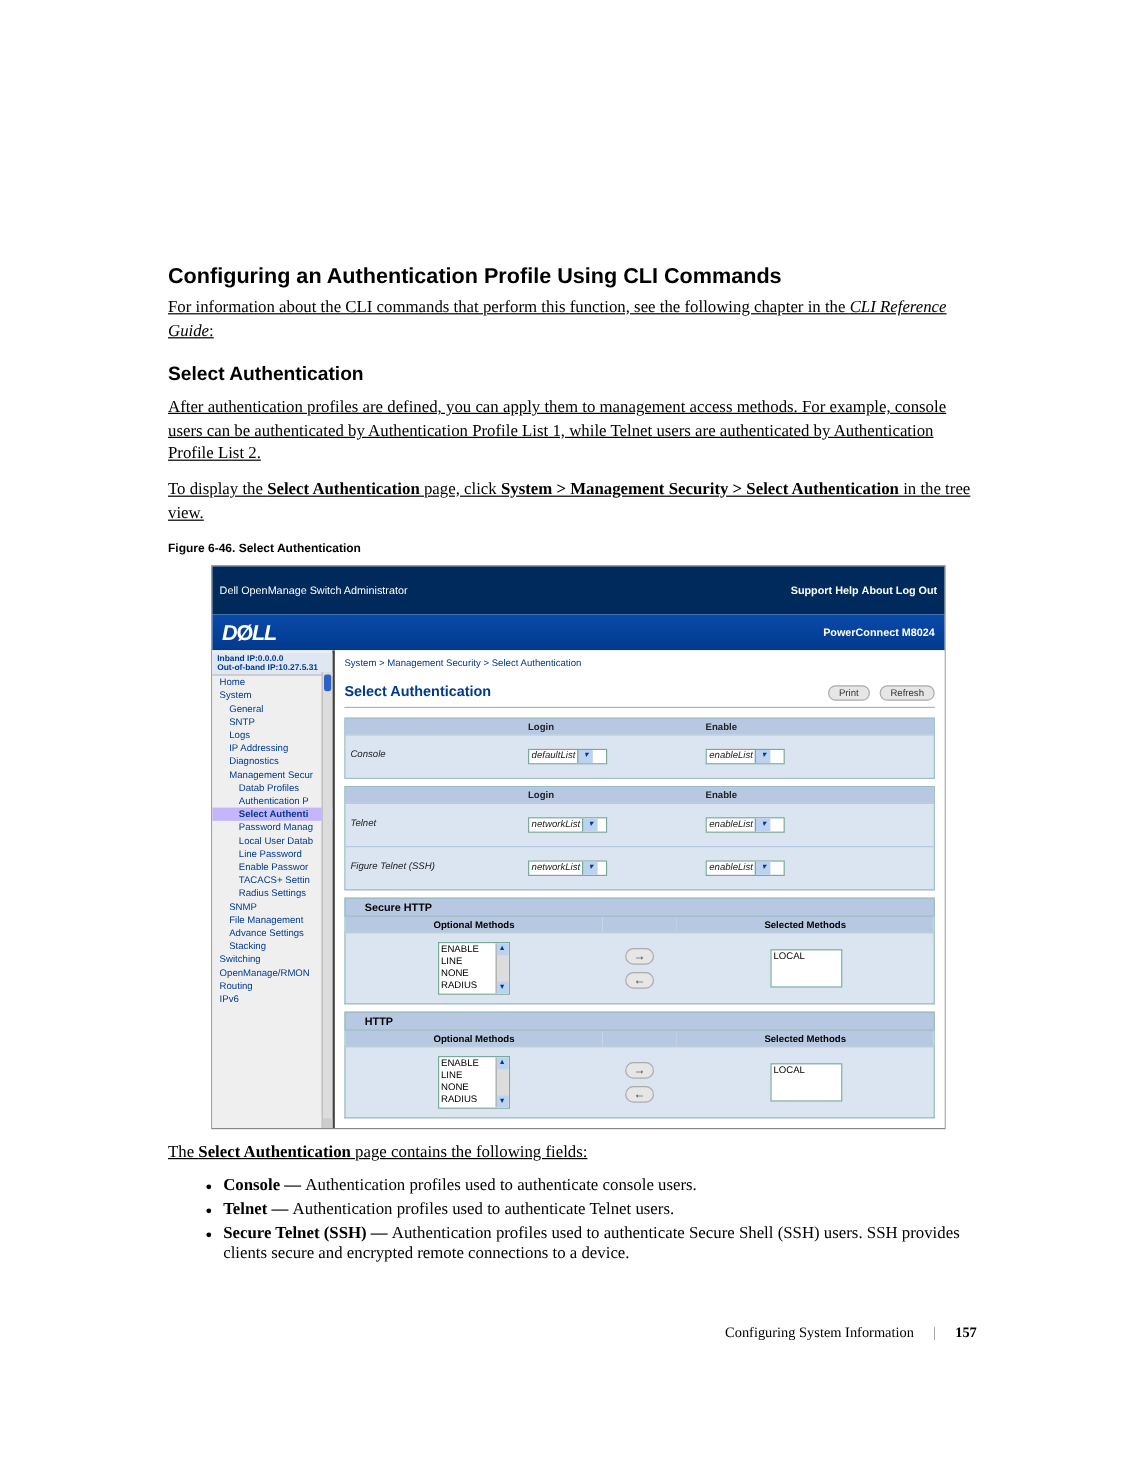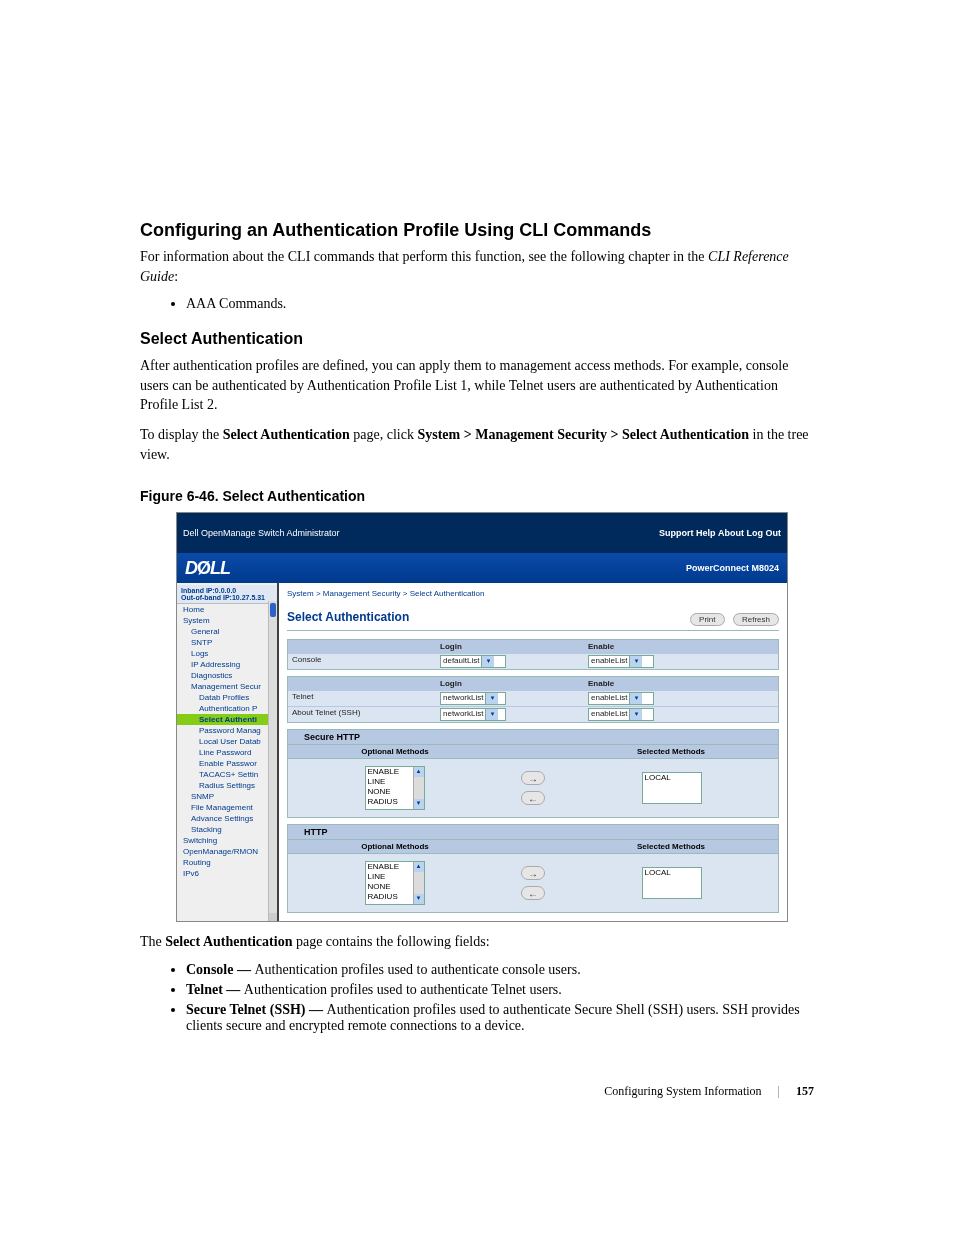--- a/index.html
+++ b/index.html
@@ -18,38 +18,39 @@
   h4.subhead {
     font-family: Arial, Helvetica, sans-serif;
     font-weight: bold;
     font-size: 18px;
     margin: 0 0 6px 0;
   }
   p.body {
     font-size: 14px;
     line-height: 1.4;
     margin: 0 0 10px 0;
+    text-decoration: underline;
   }
   ul.bullets {
     margin: 0 0 14px 0;
     padding-left: 46px;
     font-size: 14px;
   }
   ul.bullets li { margin: 4px 0; }
   h3.section-head {
     font-family: Arial, Helvetica, sans-serif;
     font-weight: bold;
     font-size: 16px;
     margin: 18px 0 8px 0;
   }
   .fig-caption {
     font-family: Arial, Helvetica, sans-serif;
-    font-size: 14px;
+    font-size: 10px;
     font-weight: bold;
-    margin: 24px 0 8px 0;
+    margin: 14px 0 8px 0;
   }
 
   
   .screenshot {
     width: 610px;
     border: 1px solid #888;
     font-family: Tahoma, Arial, sans-serif;
     margin: 0 0 10px 36px;
   }
   .ss-topbar {
@@ -89,21 +90,21 @@
   .ss-ipbox {
     background: #dfe7f2;
     border-bottom: 1px solid #bbb;
     padding: 2px 4px;
     font-size: 7px;
     color:#003a8e;
   }
   .tree-item { padding: 1px 0 1px 6px; white-space: nowrap; overflow: hidden; cursor: default;}
   .tree-indent-1 { padding-left: 14px; }
   .tree-indent-2 { padding-left: 22px; }
-  .tree-selected { background: #84cc16; font-weight: bold; }
+  .tree-selected { background: #c4b5fd; font-weight: bold; }
   .tree-scroll {
     position: absolute; right: 0; top: 18px; bottom: 0; width: 8px;
     background: #dcdcdc; border-left:1px solid #bbb;
   }
   .tree-scroll .thumb { position:absolute; top:2px; left:1px; right:1px; height:14px; background:#2a62c8; border-radius:2px;}
   .tree-scroll .dn { position:absolute; bottom:0; left:0; right:0; height:8px; background:#ccc;}
   .ss-content {
     flex: 1;
     background: #fff;
     padding: 6px 8px 8px 8px;
@@ -112,21 +113,21 @@
   .ss-page-title-row { display:flex; justify-content: space-between; align-items:center; border-bottom:1px solid #9bb; padding-bottom:4px; margin-bottom:8px;}
   .ss-page-title { color:#003a8e; font-size:12px; font-weight:bold;}
   .ss-btn-pill {
     display:inline-block; font-size:8px; padding:1px 8px;
     background:#e6e6e6; border:1px solid #aaa; border-radius:9px; color:#333; margin-left:4px;
   }
   .ss-panel { background:#c9d7ea; border:1px solid #9bb; margin-bottom:6px; font-size:8px; color:#222;}
   .ss-panel-header { display:flex; background:#b7c9e2; font-weight:bold;}
   .ss-panel-header div { padding:2px 4px;}
   .ss-panel-row { display:flex; background:#dbe5f2; border-top:1px solid #b7c9e2;}
-  .ss-panel-row div { padding:1px 4px;}
+  .ss-panel-row div { padding:11px 4px;font-style:italic;}
   .col-label { width:140px; }
   .col-mid { width:140px;}
   .col-right { flex:1;}
   .mini-select {
     display:inline-flex; align-items:flex-start; background:#fff; border:1px solid #7a9; font-size:8px; height:11px; padding:0 0 0 2px;
   }
   .mini-select .dd { width:12px; height:11px; background:#bcd3ef; margin-left:2px; text-align:center; line-height:10px; color:#003a8e; font-size:7px; border-left:1px solid #7a9;}
   .mini-select.w60 { width:62px;}
   .ss-section-title { background:#b7c9e2; font-size:9px; font-weight:bold; padding:2px 16px; border:1px solid #9bb;}
   .methods-row { display:flex; align-items:center; background:#dbe5f2; border:1px solid #9bb; border-top:none; padding:4px 0;}
@@ -159,23 +160,20 @@
 </style>
 </head>
 <body>
 
 <div class="page">
 
   <h4 class="subhead">Configuring an Authentication Profile Using CLI Commands</h4>
   <p class="body">
     <span>For information about the CLI commands that perform this function, see the following chapter in the </span><span class="italic">CLI Reference Guide</span><span>:</span>
   </p>
-  <ul class="bullets">
-    <li>AAA Commands.</li>
-  </ul>
 
   <h3 class="section-head">Select Authentication</h3>
   <p class="body">After authentication profiles are defined, you can apply them to management access methods. For example, console users can be authenticated by Authentication Profile List 1, while Telnet users are authenticated by Authentication Profile List 2.</p>
   <p class="body">
     <span>To display the </span><span class="bold">Select Authentication</span><span> page, click </span><span class="bold">System &gt; Management Security &gt; Select Authentication</span><span> in the tree view.</span>
   </p>
 
   <div class="fig-caption">Figure 6-46.    Select Authentication</div>
 
   <div class="screenshot">
@@ -270,21 +268,21 @@
             <div class="col-mid"><span class="mini-select w60">
                   <span>networkList</span>
                   <span class="dd">▾</span>
                 </span></div>
             <div class="col-right"><span class="mini-select w60">
                   <span>enableList</span>
                   <span class="dd">▾</span>
                 </span></div>
           </div>
           <div class="ss-panel-row">
-            <div class="col-label">About Telnet (SSH)</div>
+            <div class="col-label">Figure Telnet (SSH)</div>
             <div class="col-mid"><span class="mini-select w60">
                   <span>networkList</span>
                   <span class="dd">▾</span>
                 </span></div>
             <div class="col-right"><span class="mini-select w60">
                   <span>enableList</span>
                   <span class="dd">▾</span>
                 </span></div>
           </div>
         </div>

